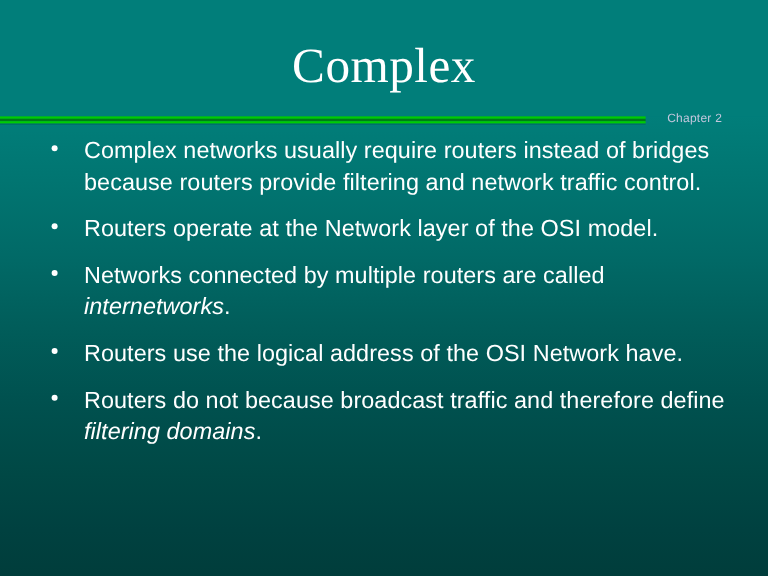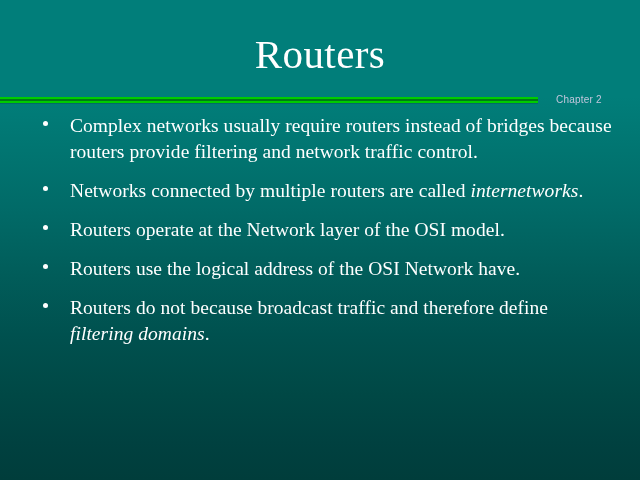--- a/index.html
+++ b/index.html
@@ -108,21 +108,21 @@
     padding: 0;
     list-style: none;
   }
 
   .bullet-item {
     position: relative;
     padding-left: 70px;
     padding-right: 28px;
     margin: 0 0 13px 0;
     color: #ffffff;
-    font-family: Liberation Serif, serif;
+    font-family: Liberation Sans, sans-serif;
     font-size: 19.5px;
     line-height: 26px;
     letter-spacing: 0.05px;
   }
 
   .bullet-marker {
     position: absolute;
     left: 43px;
     top: 8px;
     width: 5px;
@@ -139,43 +139,43 @@
 </style>
 </head>
 <body>
 
 <div class="slide">
 
   <div class="body-area"></div>
 
   <div class="header-band"></div>
 
-  <div class="slide-title">Routers</div>
+  <div class="slide-title">Complex</div>
 
   <div class="rule-wrap">
     <div class="rule-line rule-top"></div>
     <div class="rule-line rule-mid"></div>
     <div class="rule-line rule-bottom"></div>
     <div class="rule-line rule-shadow"></div>
   </div>
 
   <div class="chapter-label">Chapter 2</div>
 
   <ul class="bullet-list" id="bullet-list">
       <li class="bullet-item">
         <span class="bullet-marker"></span>
         <span class="bullet-text"><span>Complex networks usually require routers instead of bridges because routers provide filtering and network traffic control.</span></span>
       </li>
       <li class="bullet-item">
         <span class="bullet-marker"></span>
-        <span class="bullet-text"><span>Networks connected by multiple routers are called </span><i>internetworks</i><span>.</span></span>
+        <span class="bullet-text"><span>Routers operate at the Network layer of the OSI model.</span></span>
       </li>
       <li class="bullet-item">
         <span class="bullet-marker"></span>
-        <span class="bullet-text"><span>Routers operate at the Network layer of the OSI model.</span></span>
+        <span class="bullet-text"><span>Networks connected by multiple routers are called </span><i>internetworks</i><span>.</span></span>
       </li>
       <li class="bullet-item">
         <span class="bullet-marker"></span>
         <span class="bullet-text"><span>Routers use the logical address of the OSI Network have.</span></span>
       </li>
       <li class="bullet-item">
         <span class="bullet-marker"></span>
         <span class="bullet-text"><span>Routers do not because broadcast traffic and therefore define </span><i>filtering domains</i><span>.</span></span>
       </li>
     </ul>

